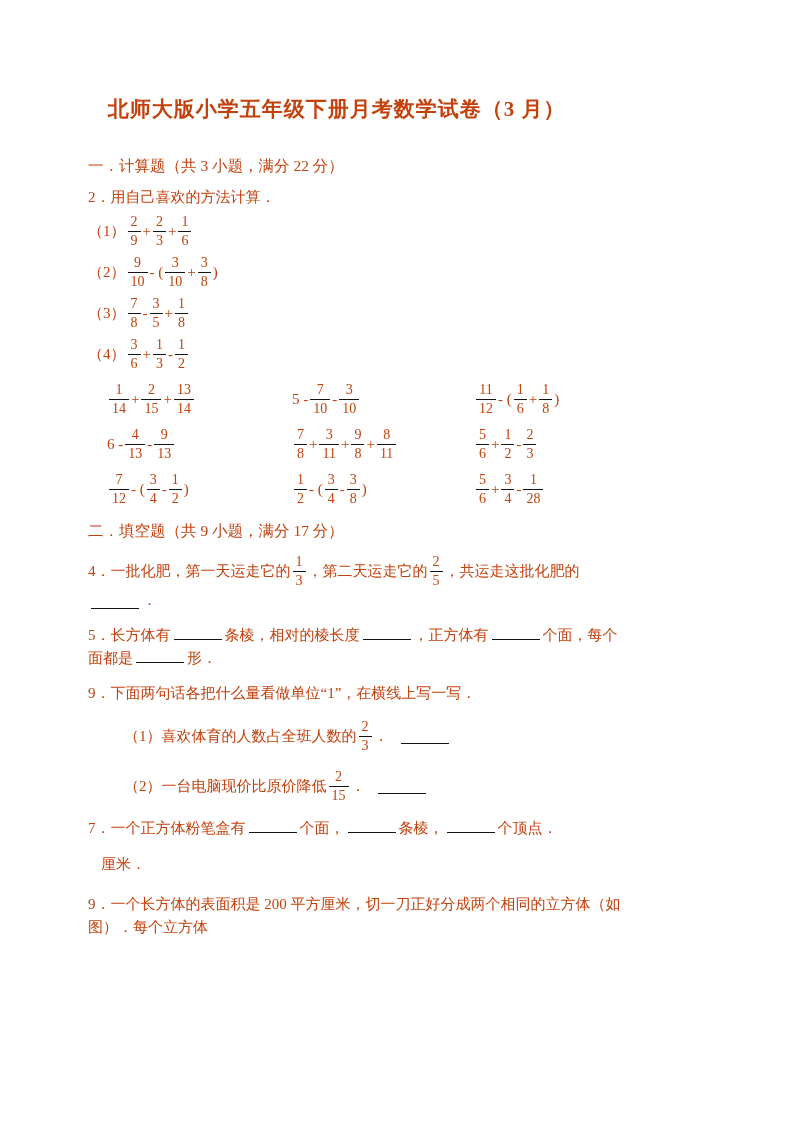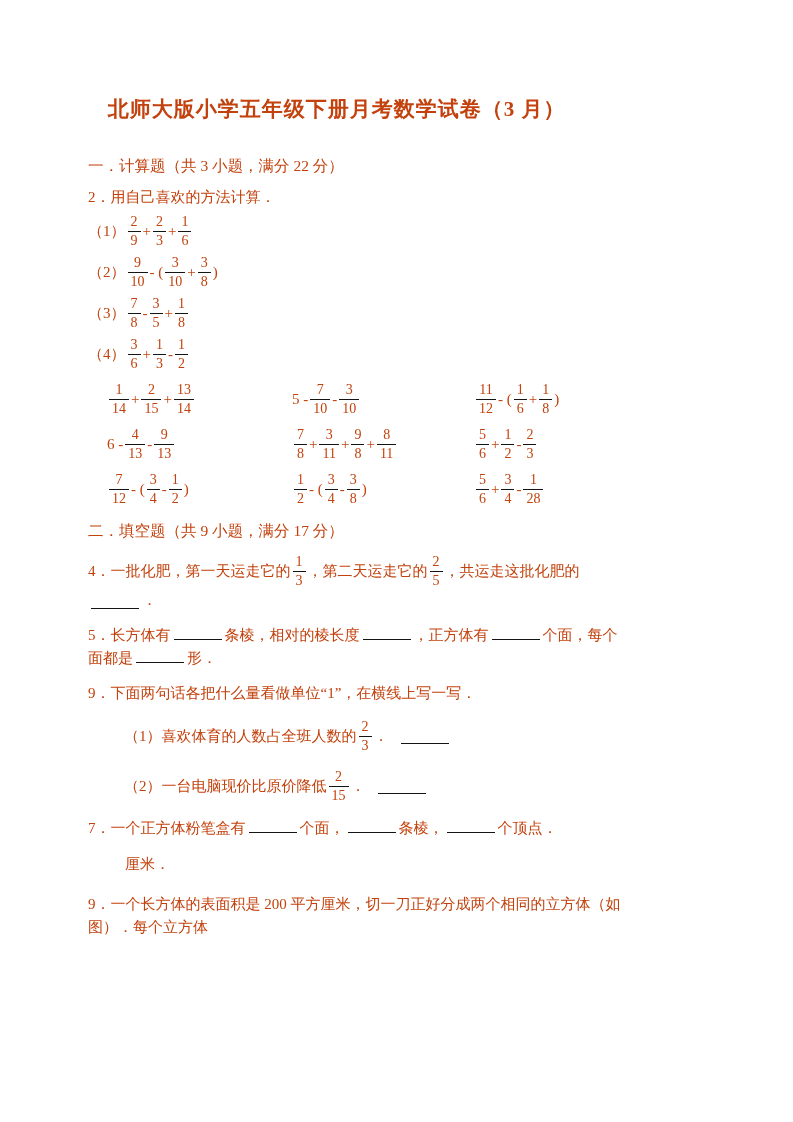--- a/index.html
+++ b/index.html
@@ -61,21 +61,21 @@
   .fill-item{
     margin-top:12px;
     line-height:23px;
   }
   .fill-item.tall{
     display:flex;
     align-items:center;
     min-height:38px;
     flex-wrap:wrap;
   }
-  .cont{margin-left:37px;margin-top:13px;}
+  .cont{margin-left:13px;margin-top:13px;}
   .q8 .line1,.q9 .line1{line-height:23px;}
   
   .frac{
     display:inline-block;
     vertical-align:middle;
     text-align:center;
     margin:0 2px;
     line-height:1;
   }
   .frac .fn{display:block;padding:1px 3px 2px;font-size:14px;}

